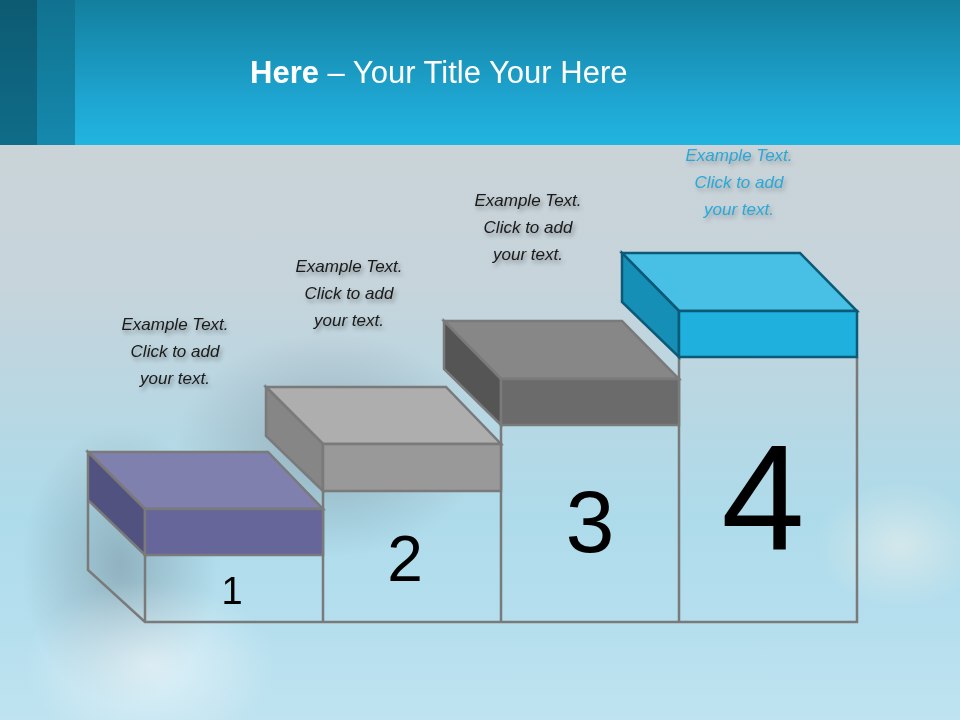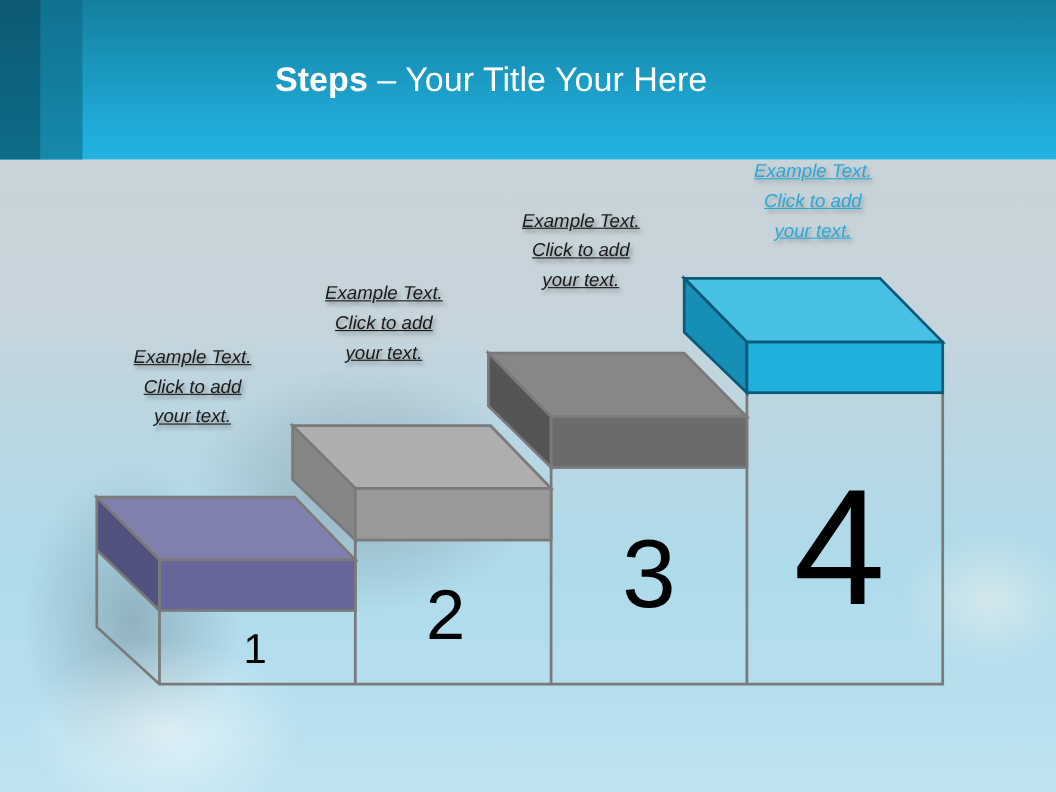--- a/index.html
+++ b/index.html
@@ -21,35 +21,34 @@
   .strip2 { position: absolute; left: 37px; top: 0; width: 38px; height: 145px; background: linear-gradient(180deg, #10728f, #1589ad); }
   .title {
     position: absolute; left: 250px; top: 55px; color: #ffffff; font-size: 31px; white-space: nowrap;
   }
   .title b { font-weight: bold; }
   .diagram { position: absolute; left: 0; top: 0; width: 960px; height: 720px; }
   .label {
     position: absolute; width: 180px; text-align: center; font-style: italic;
     font-size: 17px; line-height: 27px; color: #1a1a1a;
     text-shadow: 2px 3px 4px rgba(0,0,0,0.35);
-    text-decoration: underline;
   }
   .label.blue { color: #2aa9d8; text-shadow: 2px 3px 4px rgba(0,0,0,0.25); }
   .num { position: absolute; color: #000; text-align: center; line-height: 1; }
 </style>
 </head>
 <body>
 
 <div class="bg"></div>
 
 <div class="header">
   <div class="strip1"></div>
   <div class="strip2"></div>
   <div class="title">
-    <b>Steps</b><span> – Your Title Your Here</span>
+    <b>Here</b><span> – Your Title Your Here</span>
   </div>
 </div>
 
 <svg class="diagram" width="960" height="720" viewBox="0 0 960 720">
 
   <g fill="none" stroke="#7a7a7a" stroke-width="2.5">
     <polyline points="88,500 88,570 145,622 857,622 857,357"></polyline>
     <line x1="145" y1="555" x2="145" y2="622"></line>
     <line x1="323" y1="491" x2="323" y2="622"></line>
     <line x1="501" y1="425" x2="501" y2="622"></line>

